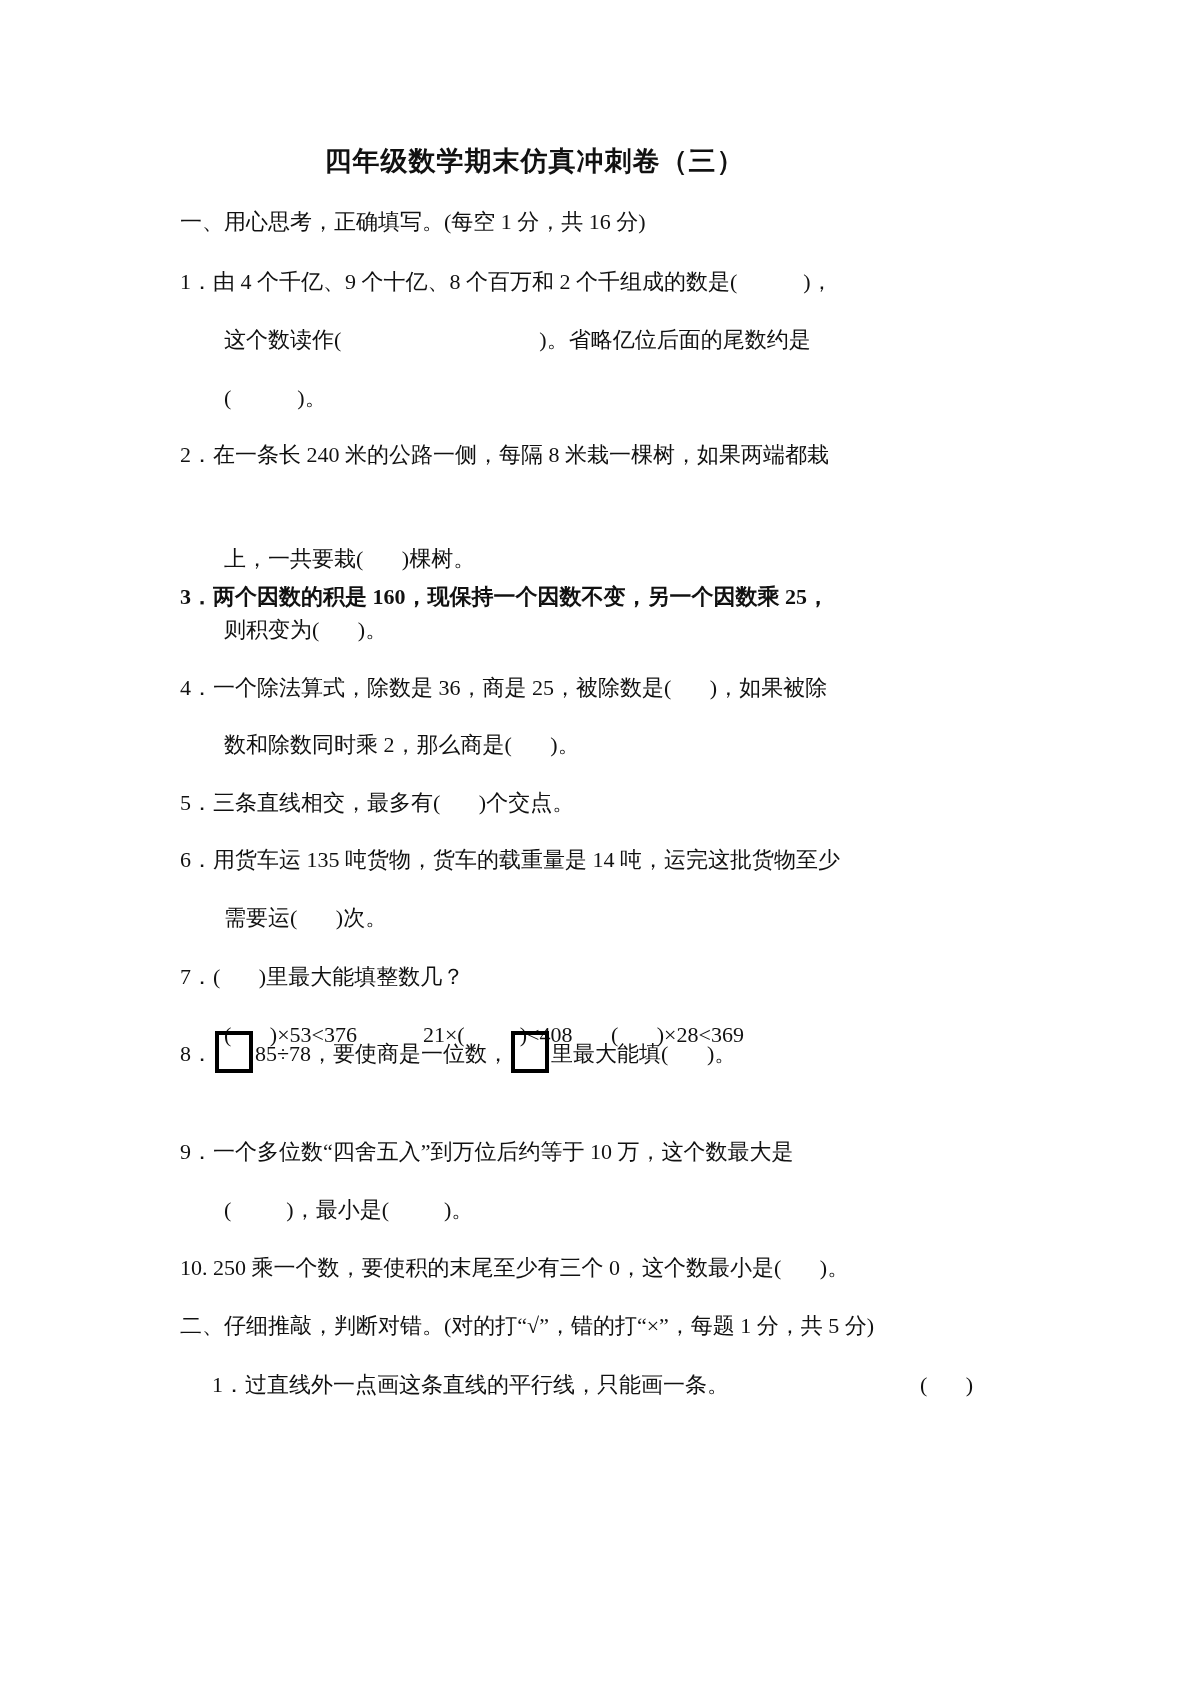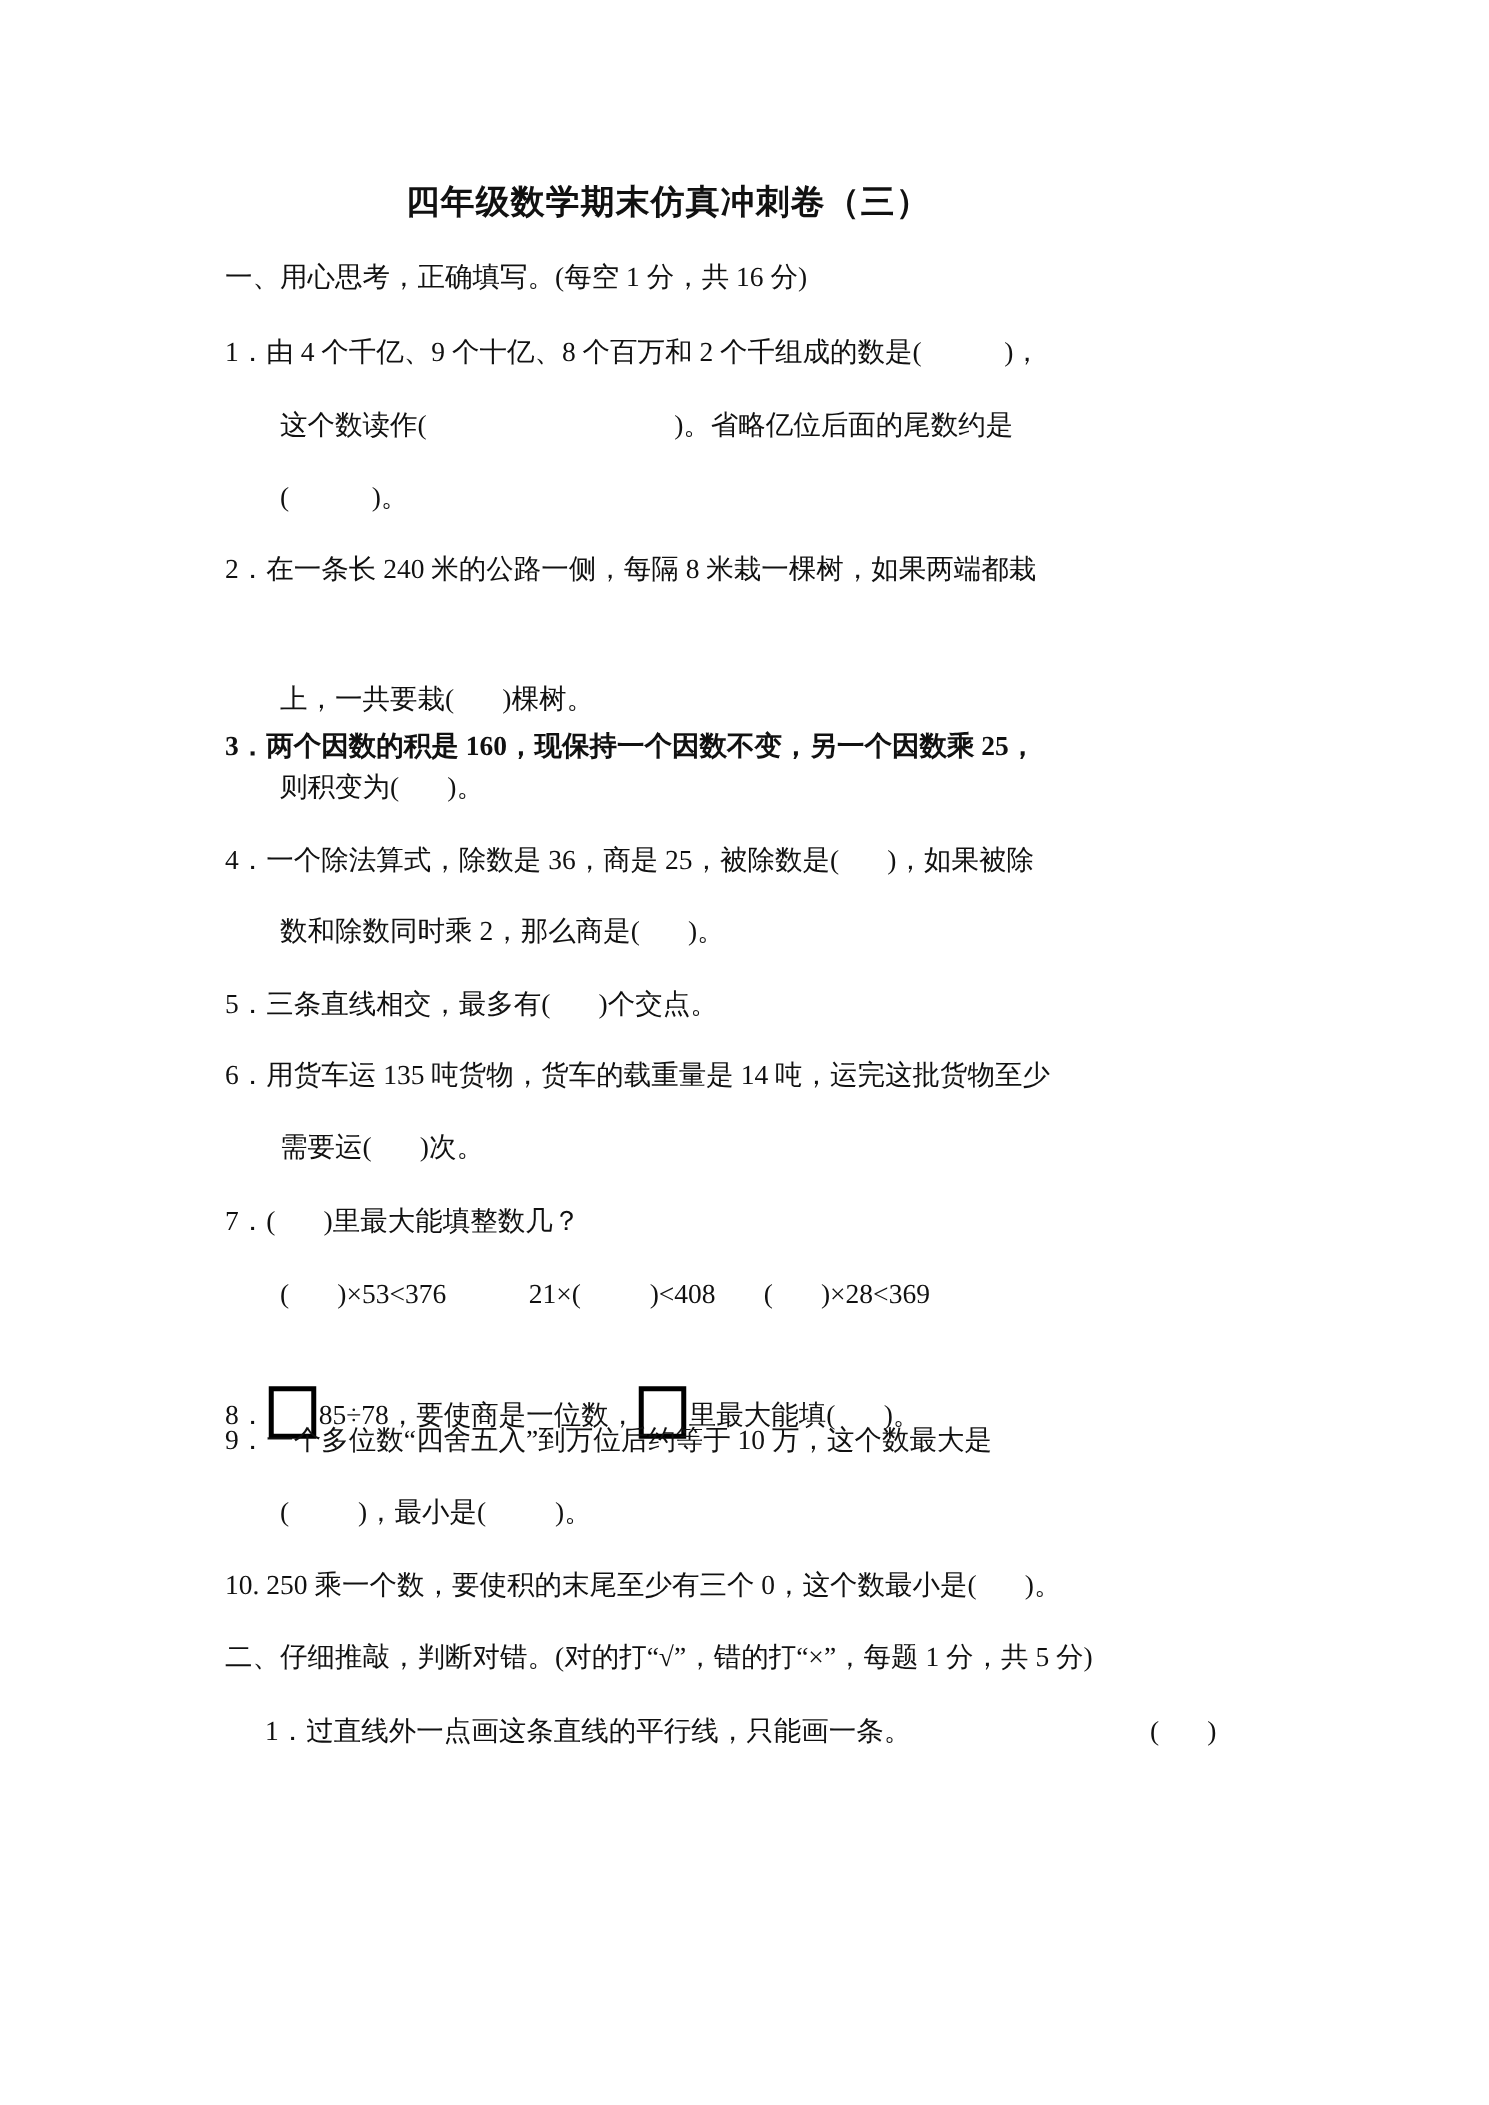--- a/index.html
+++ b/index.html
@@ -34,21 +34,21 @@
 <div class="line ind" style="top:725px;">数和除数同时乘 2，那么商是(       )。</div>
 
 <div class="line" style="top:783px;"><span>5．</span><span>三条直线相交，最多有(       )个交点。</span></div>
 
 <div class="line" style="top:840px;"><span>6．</span><span>用货车运 135 吨货物，货车的载重量是 14 吨，运完这批货物至少</span></div>
 <div class="line ind" style="top:898px;text-align:right;">需要运(       )次。</div>
 
 <div class="line" style="top:957px;"><span>7．</span><span>(       )里最大能填整数几？</span></div>
 <div class="line ind" style="top:1015px;">(       )×53&lt;376            21×(          )&lt;408       (       )×28&lt;369</div>
 
-<div class="line" style="top:1109px;"><span>8．</span><span class="box"></span><span>85÷78，要使商是一位数，</span><span class="box"></span><span>里最大能填(       )。</span></div>
+<div class="line" style="top:1031px;"><span>8．</span><span class="box"></span><span>85÷78，要使商是一位数，</span><span class="box"></span><span>里最大能填(       )。</span></div>
 
 <div class="line" style="top:1132px;"><span>9．</span><span>一个多位数“四舍五入”到万位后约等于 10 万，这个数最大是</span></div>
 <div class="line ind" style="top:1190px;">(          )，最小是(          )。</div>
 
 <div class="line" style="top:1248px;"><span>10.</span><span> 250 乘一个数，要使积的末尾至少有三个 0，这个数最小是(       )。</span></div>
 
 <div class="line" style="top:1306px;">二、仔细推敲，判断对错。(对的打“√”，错的打“×”，每题 1 分，共 5 分)</div>
 
 <div class="line" style="top:1365px;margin-left:32px;"><span>1．</span><span>过直线外一点画这条直线的平行线，只能画一条。</span></div>
 <div class="line" style="top:1365px; left:920px;">(       )</div>

